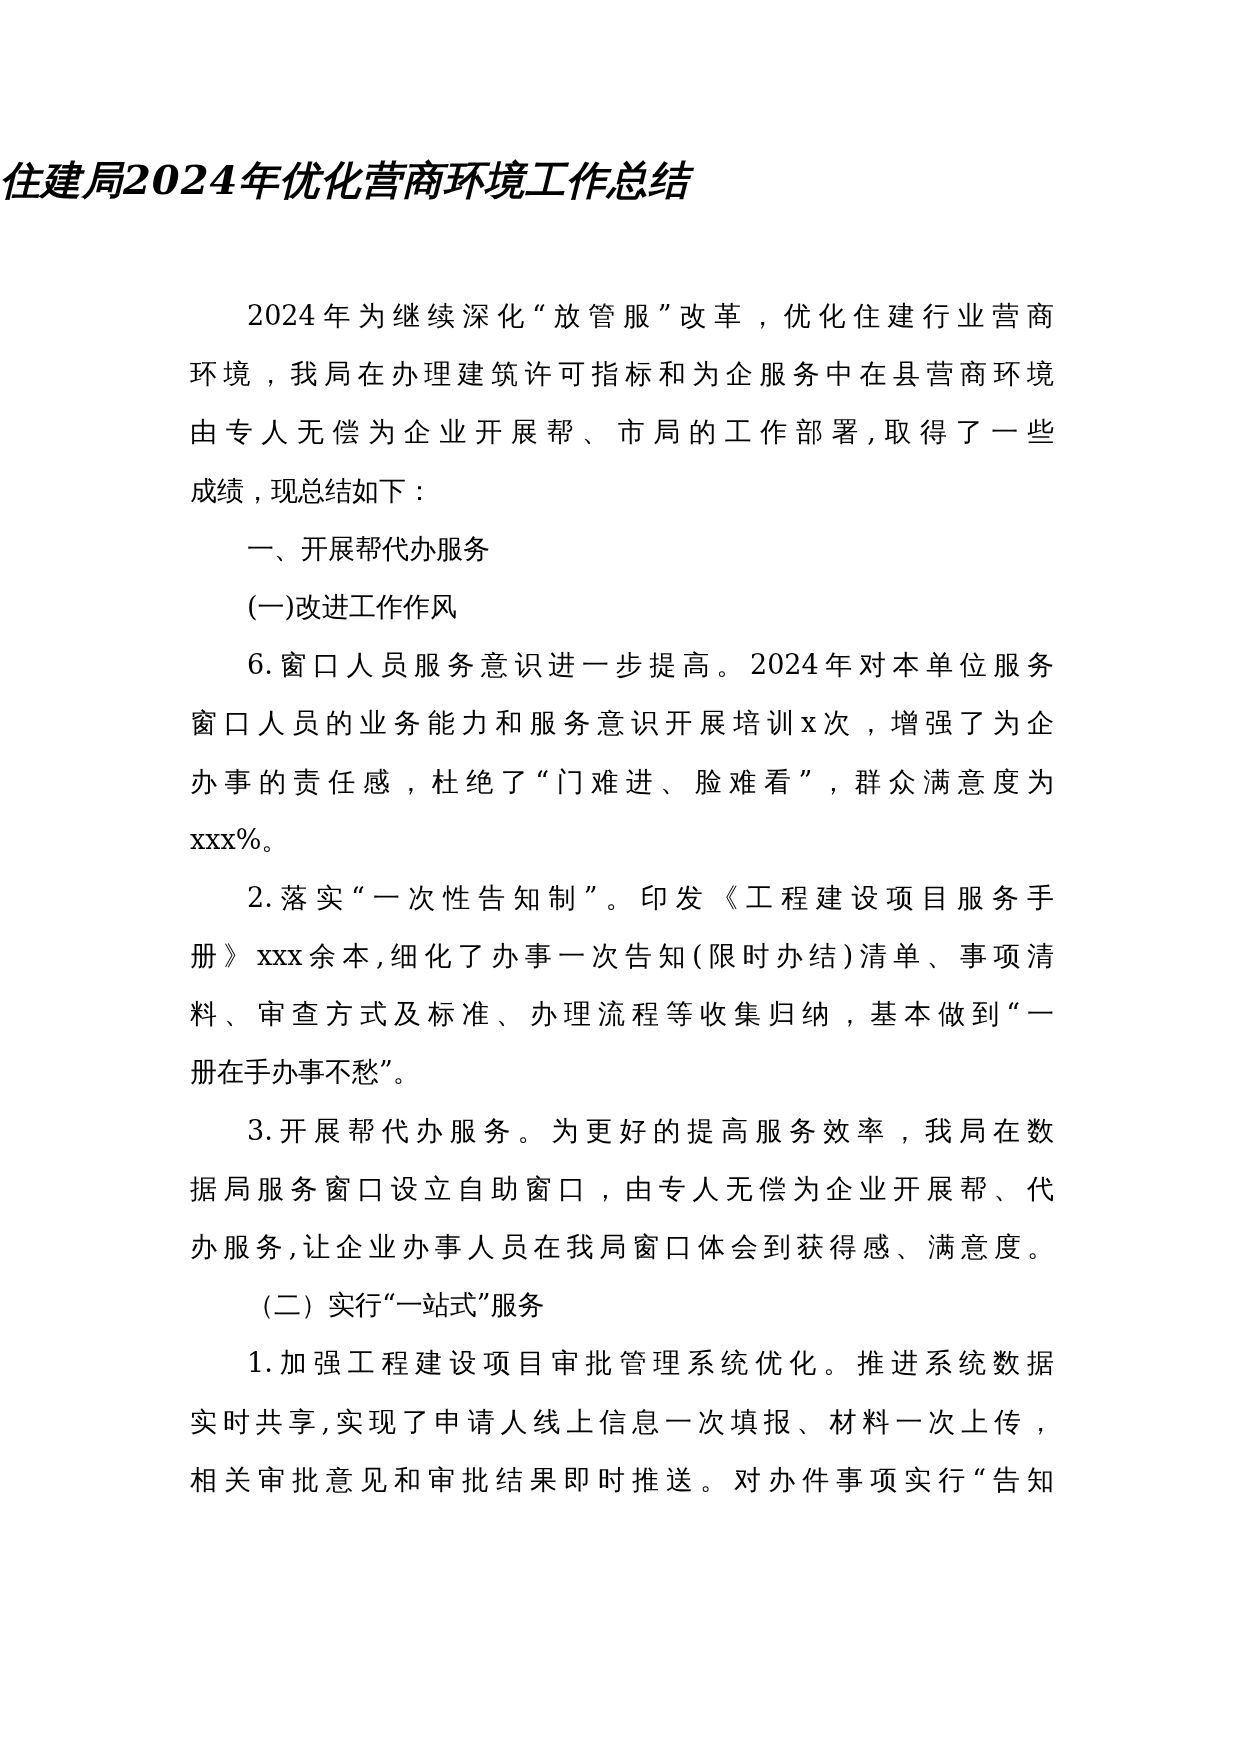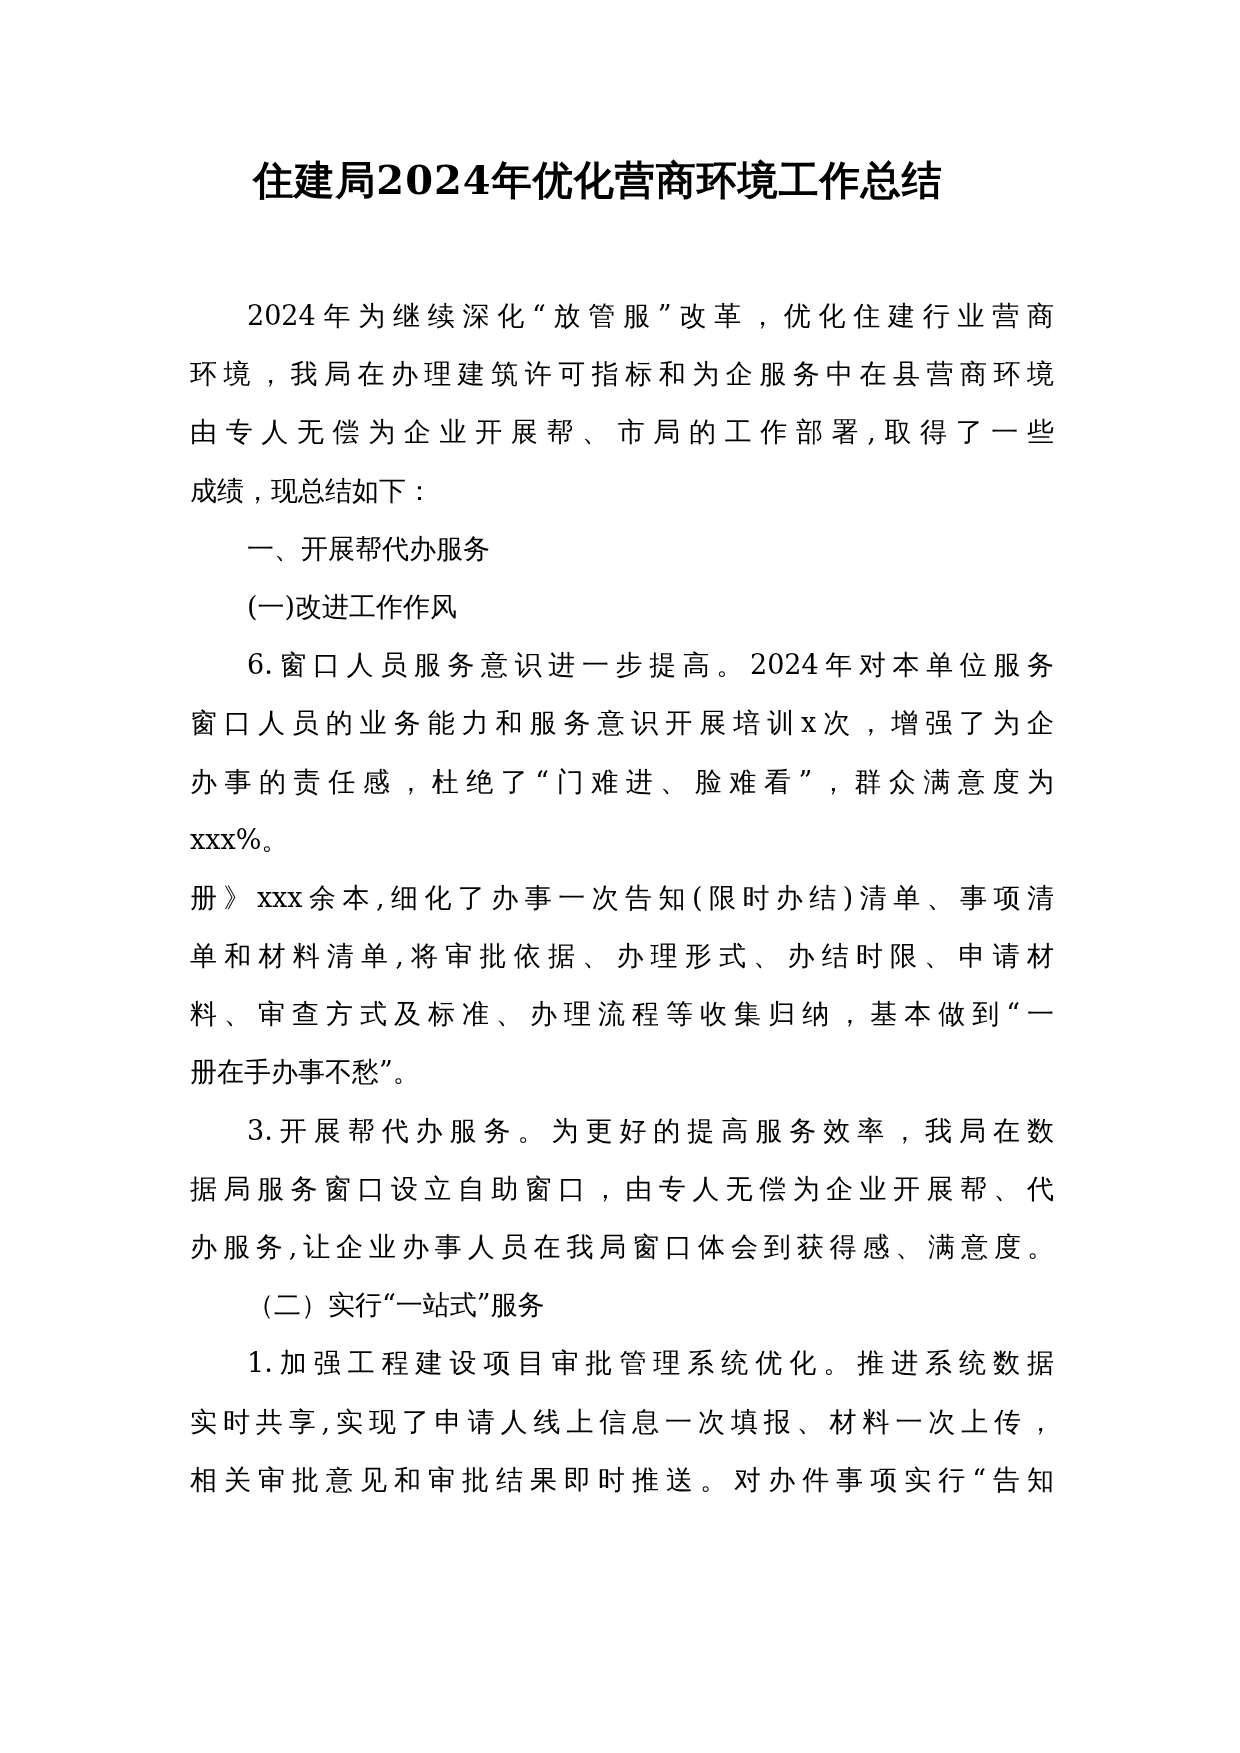--- a/index.html
+++ b/index.html
@@ -21,26 +21,26 @@
       top: 0;
       width: 1240px;
       height: 1753px;
       background: #ffffff;
     }
     .title {
       position: absolute;
       left: 0;
       top: 152px;
       width: 1196px;
-      text-align: center;
       font-size: 40px;
       line-height: 56px;
       font-weight: bold;
       letter-spacing: 1px;
       white-space: nowrap;
+      font-style: italic;
     }
     .body {
       position: absolute;
       left: 190px;
       top: 296px;
       width: 864px;
     }
     .line {
       display: block;
       height: 58.2px;
@@ -68,22 +68,22 @@
     <span class="line indent">2024年为继续深化“放管服”改革，优化住建行业营商</span>
     <span class="line">环境，我局在办理建筑许可指标和为企服务中在县营商环境</span>
     <span class="line">由专人无偿为企业开展帮、市局的工作部署,取得了一些</span>
     <span class="line last">成绩，现总结如下：</span>
     <span class="line indent last">一、开展帮代办服务</span>
     <span class="line indent last">(一)改进工作作风</span>
     <span class="line indent">6.窗口人员服务意识进一步提高。2024年对本单位服务</span>
     <span class="line">窗口人员的业务能力和服务意识开展培训x次，增强了为企</span>
     <span class="line">办事的责任感，杜绝了“门难进、脸难看”，群众满意度为</span>
     <span class="line last">xxx%。</span>
+    <span class="line indent">2.落实“一次性告知制”。印发《工程建设项目服务手</span>
     <span class="line">册》xxx余本,细化了办事一次告知(限时办结)清单、事项清</span>
-    <span class="line">单和材料清单,将审批依据、办理形式、办结时限、申请材</span>
     <span class="line">料、审查方式及标准、办理流程等收集归纳，基本做到“一</span>
     <span class="line last">册在手办事不愁”。</span>
     <span class="line indent">3.开展帮代办服务。为更好的提高服务效率，我局在数</span>
     <span class="line">据局服务窗口设立自助窗口，由专人无偿为企业开展帮、代</span>
     <span class="line">办服务,让企业办事人员在我局窗口体会到获得感、满意度。</span>
     <span class="line indent last">（二）实行“一站式”服务</span>
     <span class="line indent">1.加强工程建设项目审批管理系统优化。推进系统数据</span>
     <span class="line">实时共享,实现了申请人线上信息一次填报、材料一次上传，</span>
     <span class="line">相关审批意见和审批结果即时推送。对办件事项实行“告知</span>
   </div>

